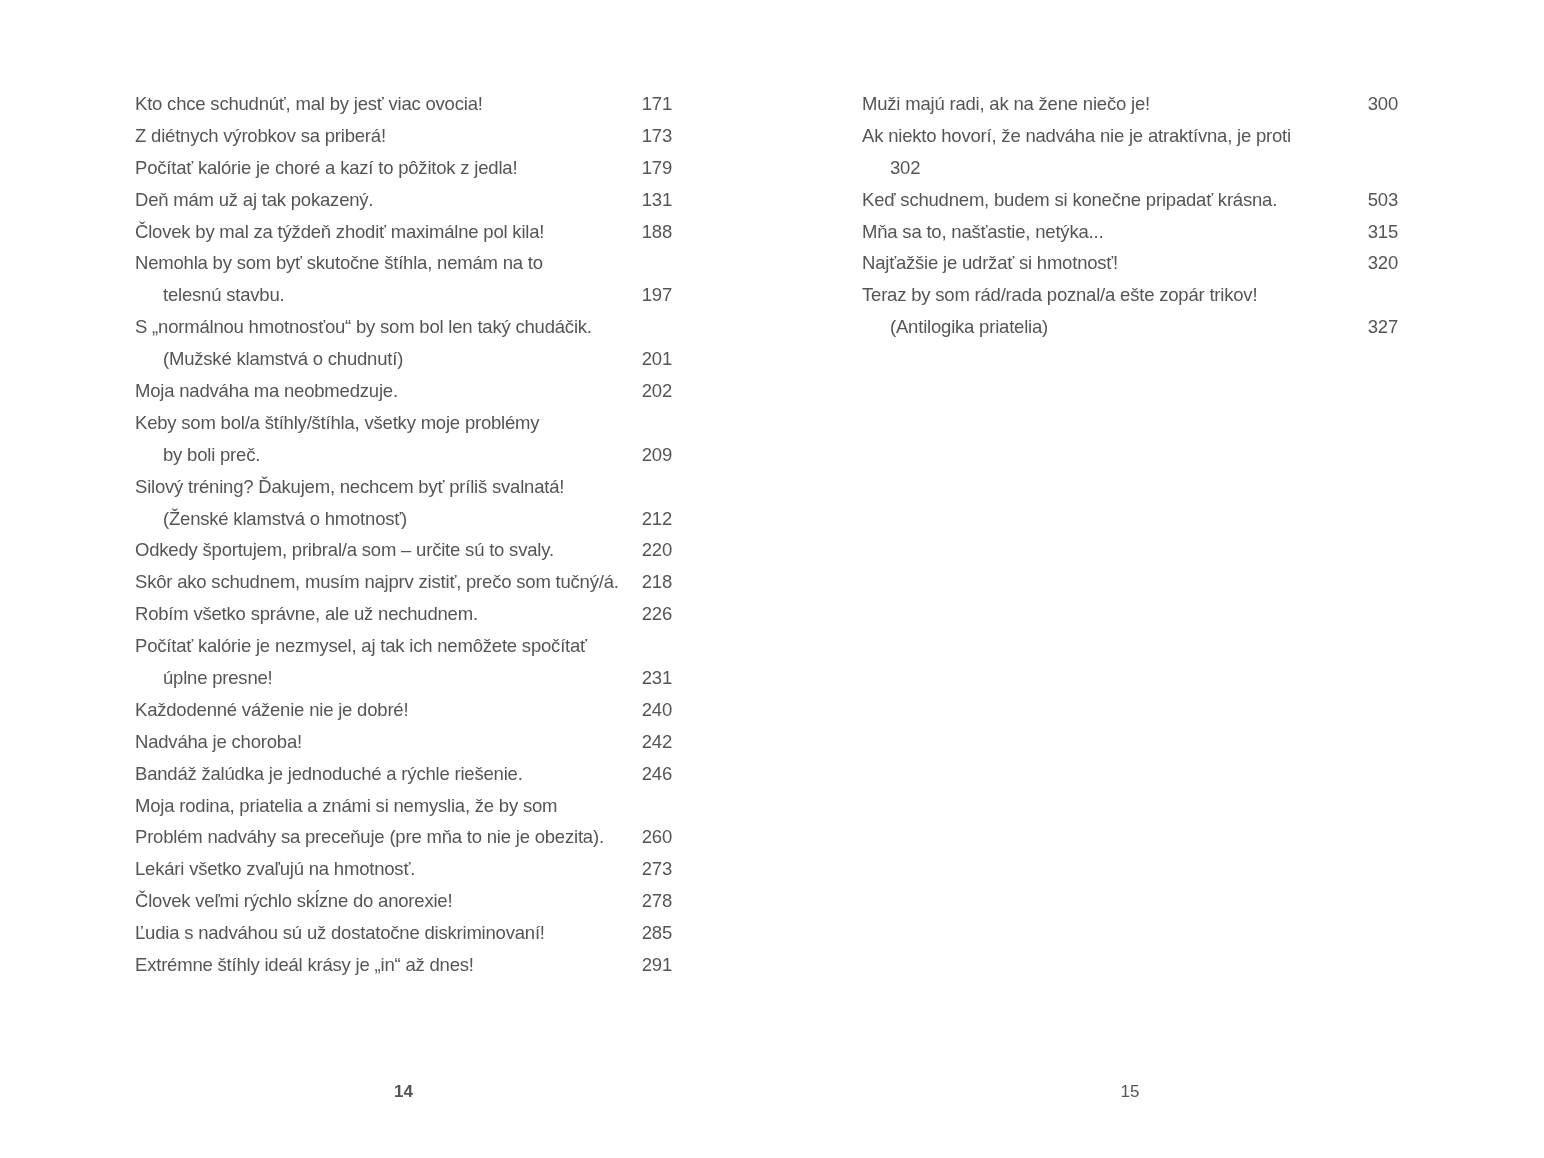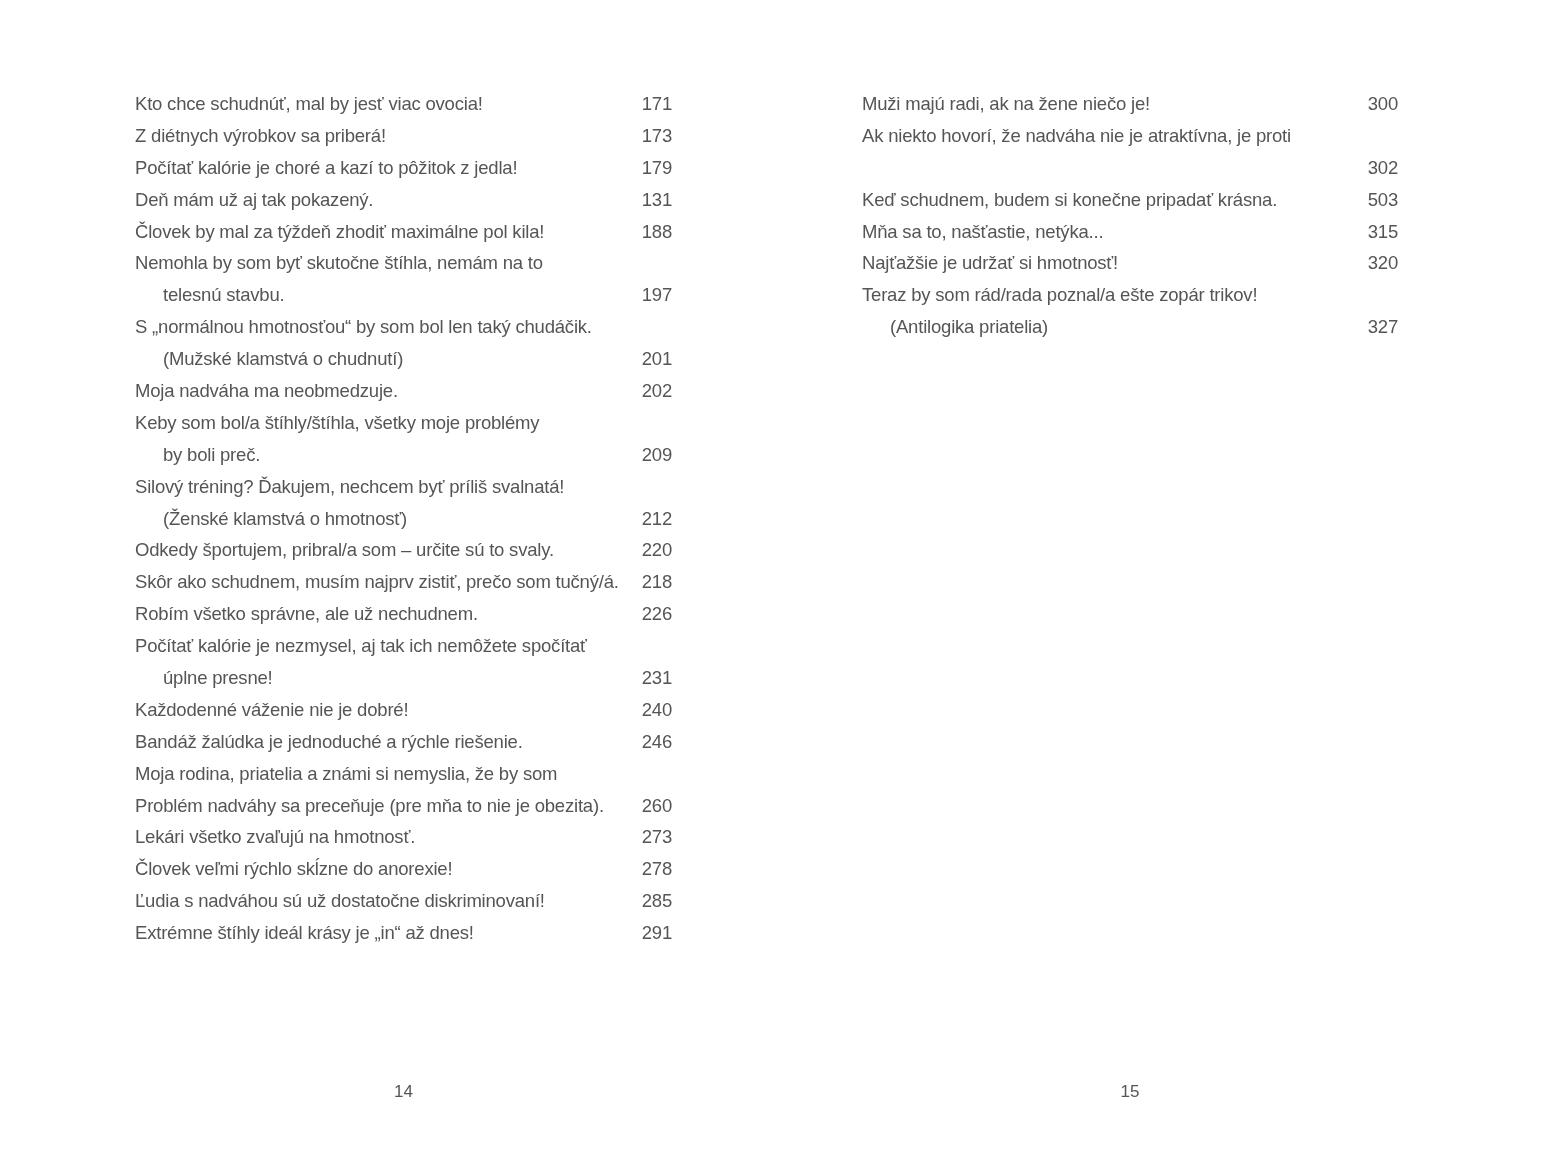--- a/index.html
+++ b/index.html
@@ -24,41 +24,40 @@
   .page-col.right { left: 862px; width: 536px; }
   .entry { margin: 0; }
   .line {
     display: flex;
     align-items: baseline;
     height: 31.9px;
     font-size: 18.5px;
     font-weight: 300;
     letter-spacing: -0.2px;
     line-height: 31.9px;
-    justify-content: flex-end;
   }
   .line.cont { padding-left: 28px; }
   .line-text {
     flex: 1 1 auto;
     white-space: nowrap;
     overflow: visible;
   }
   .page-num {
     flex: 0 0 auto;
     margin-left: 0;
     text-align: right;
   }
   .footer {
     position: absolute;
     top: 1082px;
     font-size: 17px;
     font-weight: 300;
     text-align: center;
   }
-  .footer.left  { left: 135px; width: 537px; }
+  .footer.left  { left: 135px; width: 537px; font-weight: bold; }
   .footer.right { left: 862px; width: 536px; }
 </style>
 </head>
 <body>
 
 <div class="spread">
 
   <section class="page-col left">
     <div class="entries" id="entries-left">
         <div class="entry">
@@ -161,20 +160,26 @@
           </div>
         </div>
         <div class="entry">
           <div class="line">
             <span class="line-text">Každodenné váženie nie je dobré!</span>
             <span class="page-num">240</span>
           </div>
         </div>
         <div class="entry">
           <div class="line">
+            <span class="line-text">Nadváha je choroba!</span>
+            <span class="page-num">242</span>
+          </div>
+        </div>
+        <div class="entry">
+          <div class="line">
             <span class="line-text">Bandáž žalúdka je jednoduché a rýchle riešenie.</span>
             <span class="page-num">246</span>
           </div>
         </div>
         <div class="entry">
           <div class="line">
             <span class="line-text">Moja rodina, priatelia a známi si nemyslia, že by som</span>
           </div>
         </div>
         <div class="entry">

